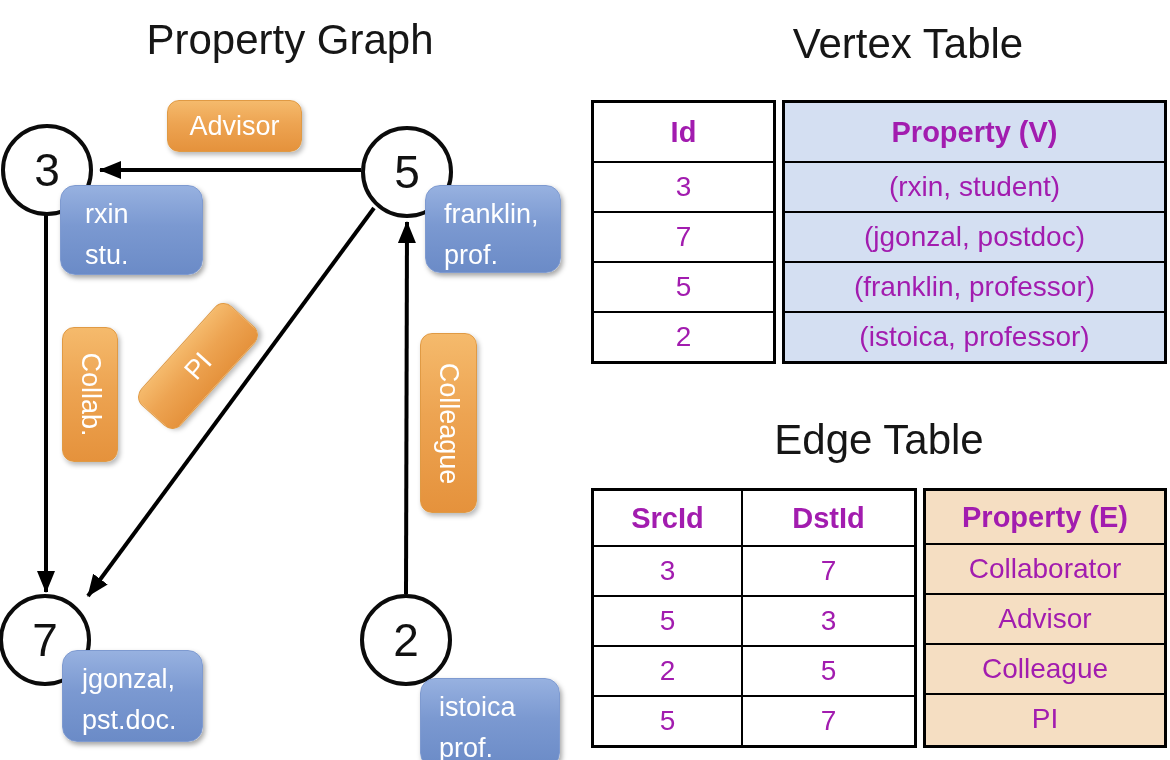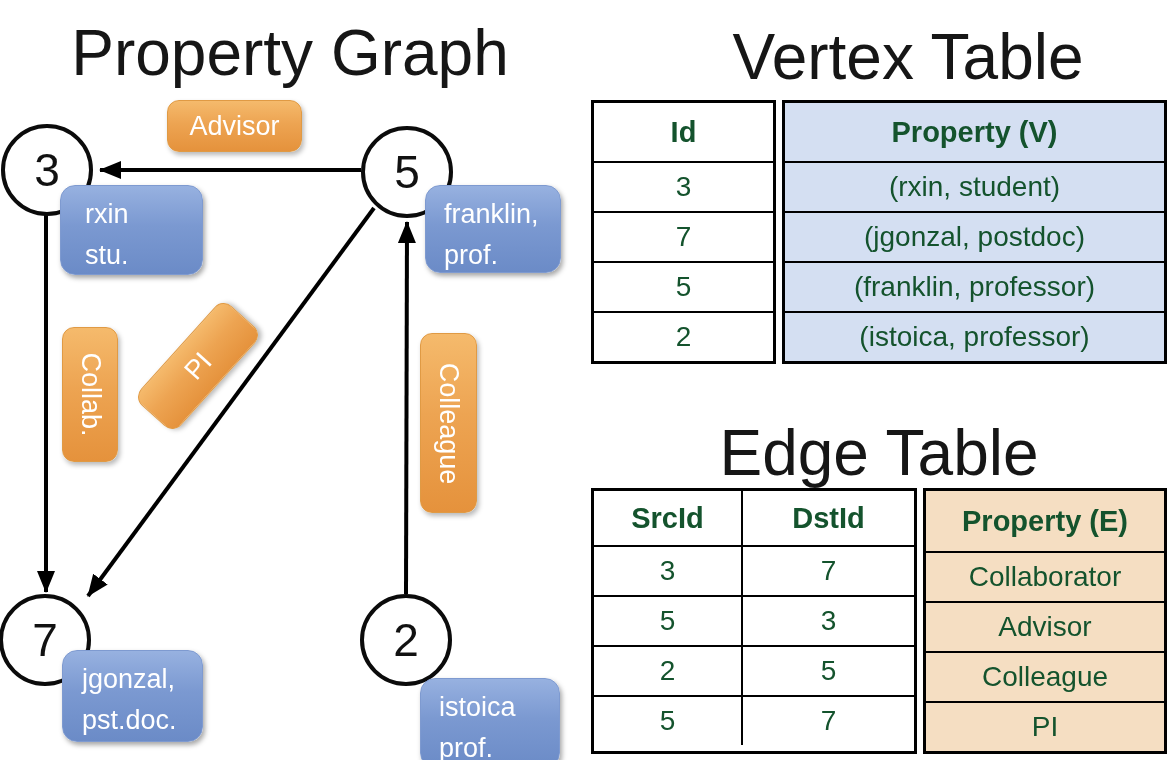--- a/index.html
+++ b/index.html
@@ -1,20 +1,20 @@
 <!DOCTYPE html>
 <html><head>
 <meta charset="utf-8">
 <style>
   * { margin:0; padding:0; box-sizing:border-box; }
   body { background:#ffffff; font-family:"Liberation Sans", sans-serif; }
   .stage { position:relative; width:1170px; height:760px; background:#ffffff; overflow:hidden; }
 
   .panel-title {
-    position:absolute; text-align:center; font-size:64px; font-weight:300;
+    position:absolute; text-align:center; font-size:42px; font-weight:300;
     color:#161616; letter-spacing:0px; white-space:nowrap;
   }
 
   
   .node {
     position:absolute; width:92px; height:92px; border:4px solid #0b0b0b;
     border-radius:50%; background:#ffffff; display:flex; align-items:center;
     justify-content:center; font-size:46px; font-weight:300; color:#111; z-index:3;
   }
 
@@ -39,21 +39,21 @@
 
   .edges-svg { position:absolute; left:0; top:0; z-index:1; }
 
   
   .tbl { position:absolute; display:flex; }
   .tbl .gap { width:6px; }
   .subtbl { border:3px solid #000; background:#fff; }
   .cellrow { display:flex; }
   .cell {
     display:flex; align-items:center; justify-content:center;
-    font-size:28px; color:#14532d; height:50px; width:100%;
+    font-size:28px; color:#a21caf; height:50px; width:100%;
   }
   .cell.hdr { font-weight:600; font-size:29px; }
   .bt { border-top:2px solid #000; }
   .bl { border-left:2px solid #000; }
   .vblue { background:#d4dff2; }
   .vtan  { background:#f5dec2; }
 </style>
 </head>
 <body>
 
@@ -156,21 +156,21 @@
         <div class="cell bt" style="width:147px;">2</div>
         <div class="cell bt bl" style="width:173px;">5</div>
       </div>
       <div class="cellrow">
         <div class="cell bt" style="width:147px;">5</div>
         <div class="cell bt bl" style="width:173px;">7</div>
       </div>
     </div>
     <div class="gap"></div>
     <div class="subtbl vtan" style="width:244px;">
-      <div class="cell hdr" style="height:60px;">Property (E)</div>
+      <div class="cell hdr" style="height:52px;">Property (E)</div>
       <div class="cell bt">Collaborator</div>
       <div class="cell bt">Advisor</div>
       <div class="cell bt">Colleague</div>
       <div class="cell bt">PI</div>
     </div>
   </div>
 
 </div>
 
 </body></html>

